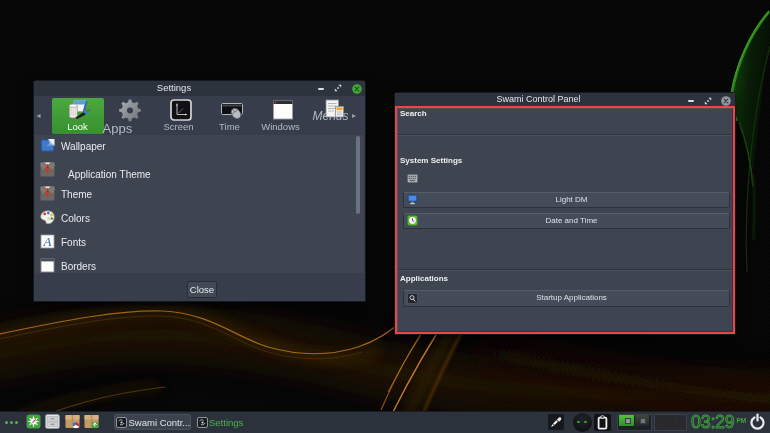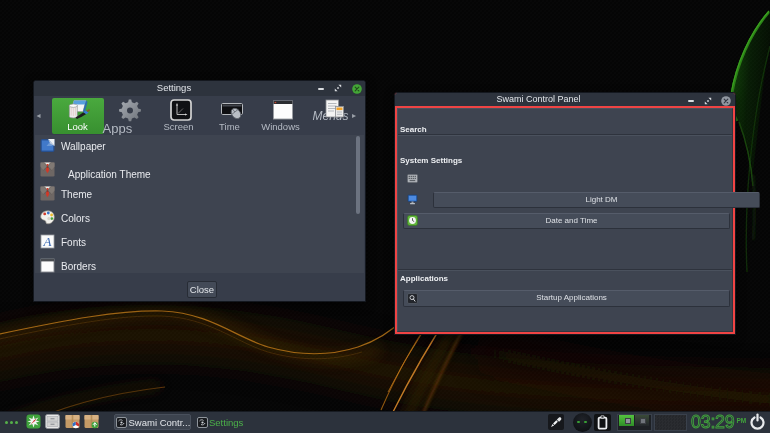--- a/index.html
+++ b/index.html
@@ -209,24 +209,24 @@
   <svg class="abs" style="left:308.5px;top:3.5px" width="8" height="8" viewBox="0 0 10 10">
     <path d="M1,9 L4.5,9 L1,5.5 Z M9,1 L5.5,1 L9,4.5 Z" fill="#d9dce0"></path>
     <rect x="4" y="4" width="2" height="2" fill="#d9dce0"></rect>
   </svg>
   <svg class="abs" style="left:326px;top:2.5px" width="10" height="10" viewBox="0 0 10 10">
     <circle cx="5" cy="5" r="4.8" fill="#9298a1"></circle>
     <path d="M3.2,3.2 L6.8,6.8 M6.8,3.2 L3.2,6.8" stroke="#343945" stroke-width="1.2" stroke-linecap="round"></path>
   </svg>
 
   <div class="abs" style="left:2px;top:15px;width:334px;height:222px;border:1px solid #4b525e;border-right-color:#31363f;border-bottom-color:#31363f;background:#3e4450;"></div>
-  <div class="lbl" style="left:5px;top:16px;margin-top:16px;">Search</div>
+  <div class="lbl" style="left:5px;top:16px;">Search</div>
   <div class="sep" style="left:3px;top:41px;width:334px;"></div>
   <div class="lbl" style="left:5px;top:63px;">System Settings</div>
-  <div class="sbtn" style="left:8px;top:98.5px;width:315px;height:14px;line-height:14px;margin-left:30px;">Light DM</div>
+  <div class="sbtn" style="left:8px;top:98.5px;width:315px;height:14px;line-height:14px;">Light DM</div>
   <div class="sbtn" style="left:8px;top:119.5px;width:315px;height:14px;line-height:14px;">Date and Time</div>
   <div class="sep" style="left:3px;top:176px;width:334px;"></div>
   <div class="lbl" style="left:5px;top:181px;">Applications</div>
   <div class="sbtn" style="left:8px;top:197px;width:315px;height:14.5px;line-height:14.5px;">Startup Applications</div>
 
   <svg class="abs" style="left:12px;top:80px" width="11" height="11" viewBox="0 0 11 11">
     <rect x="0.5" y="1.5" width="10" height="8" rx="1" fill="#aeb2b8" stroke="#62666d" stroke-width="0.6"></rect>
     <g fill="#5c6167">
       <rect x="1.6" y="2.8" width="1.4" height="1.2"></rect>
         <rect x="3.6" y="2.8" width="1.4" height="1.2"></rect>

